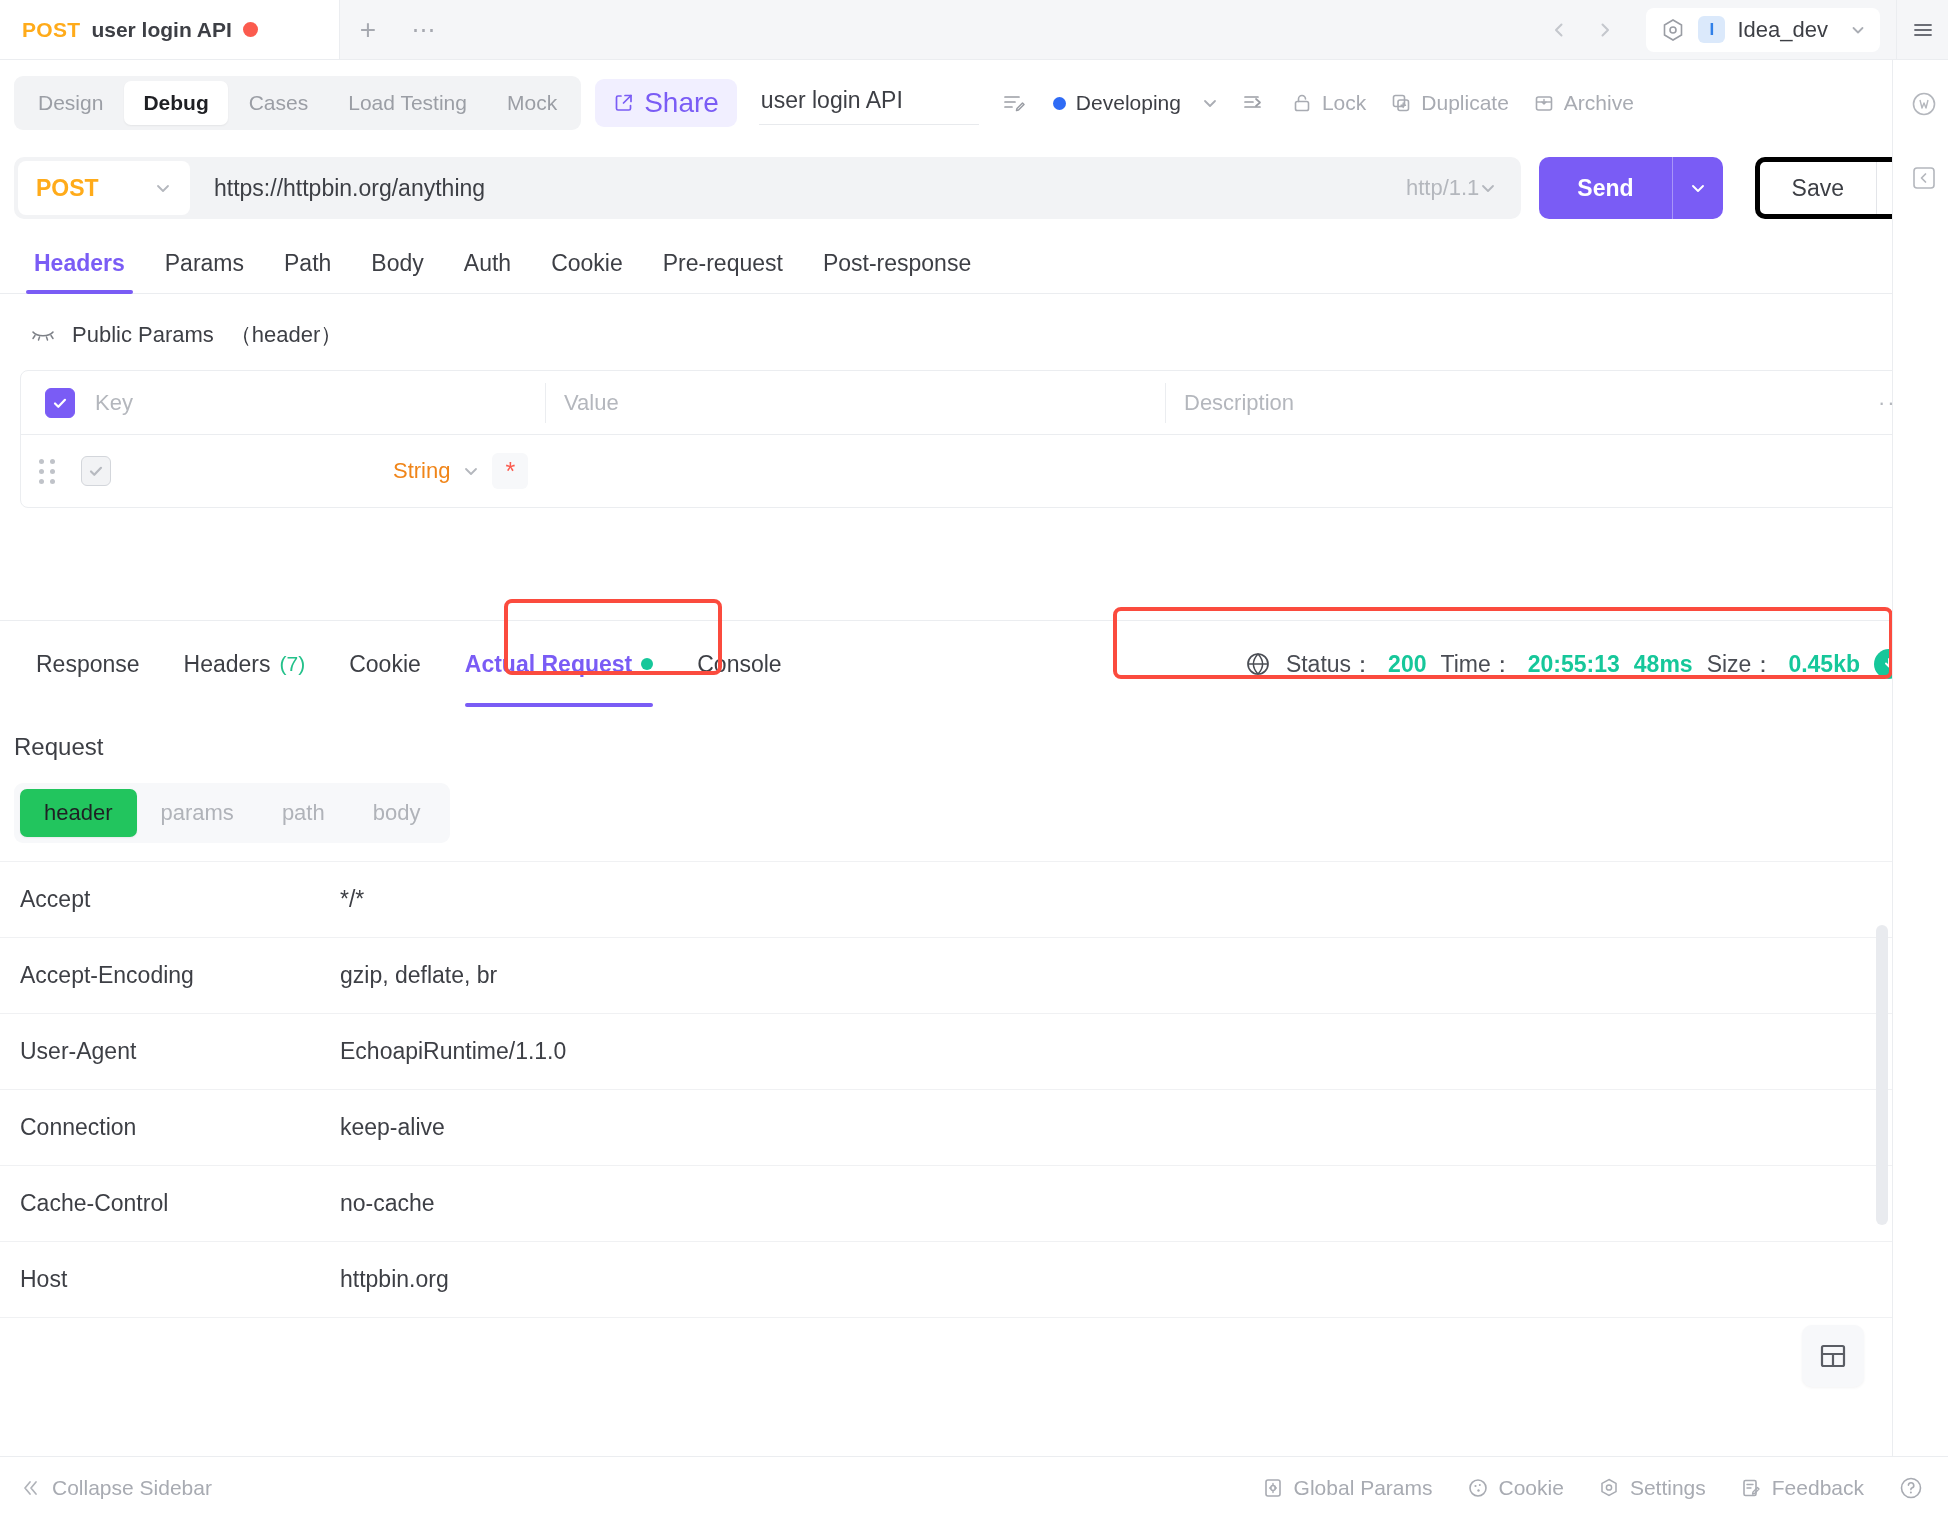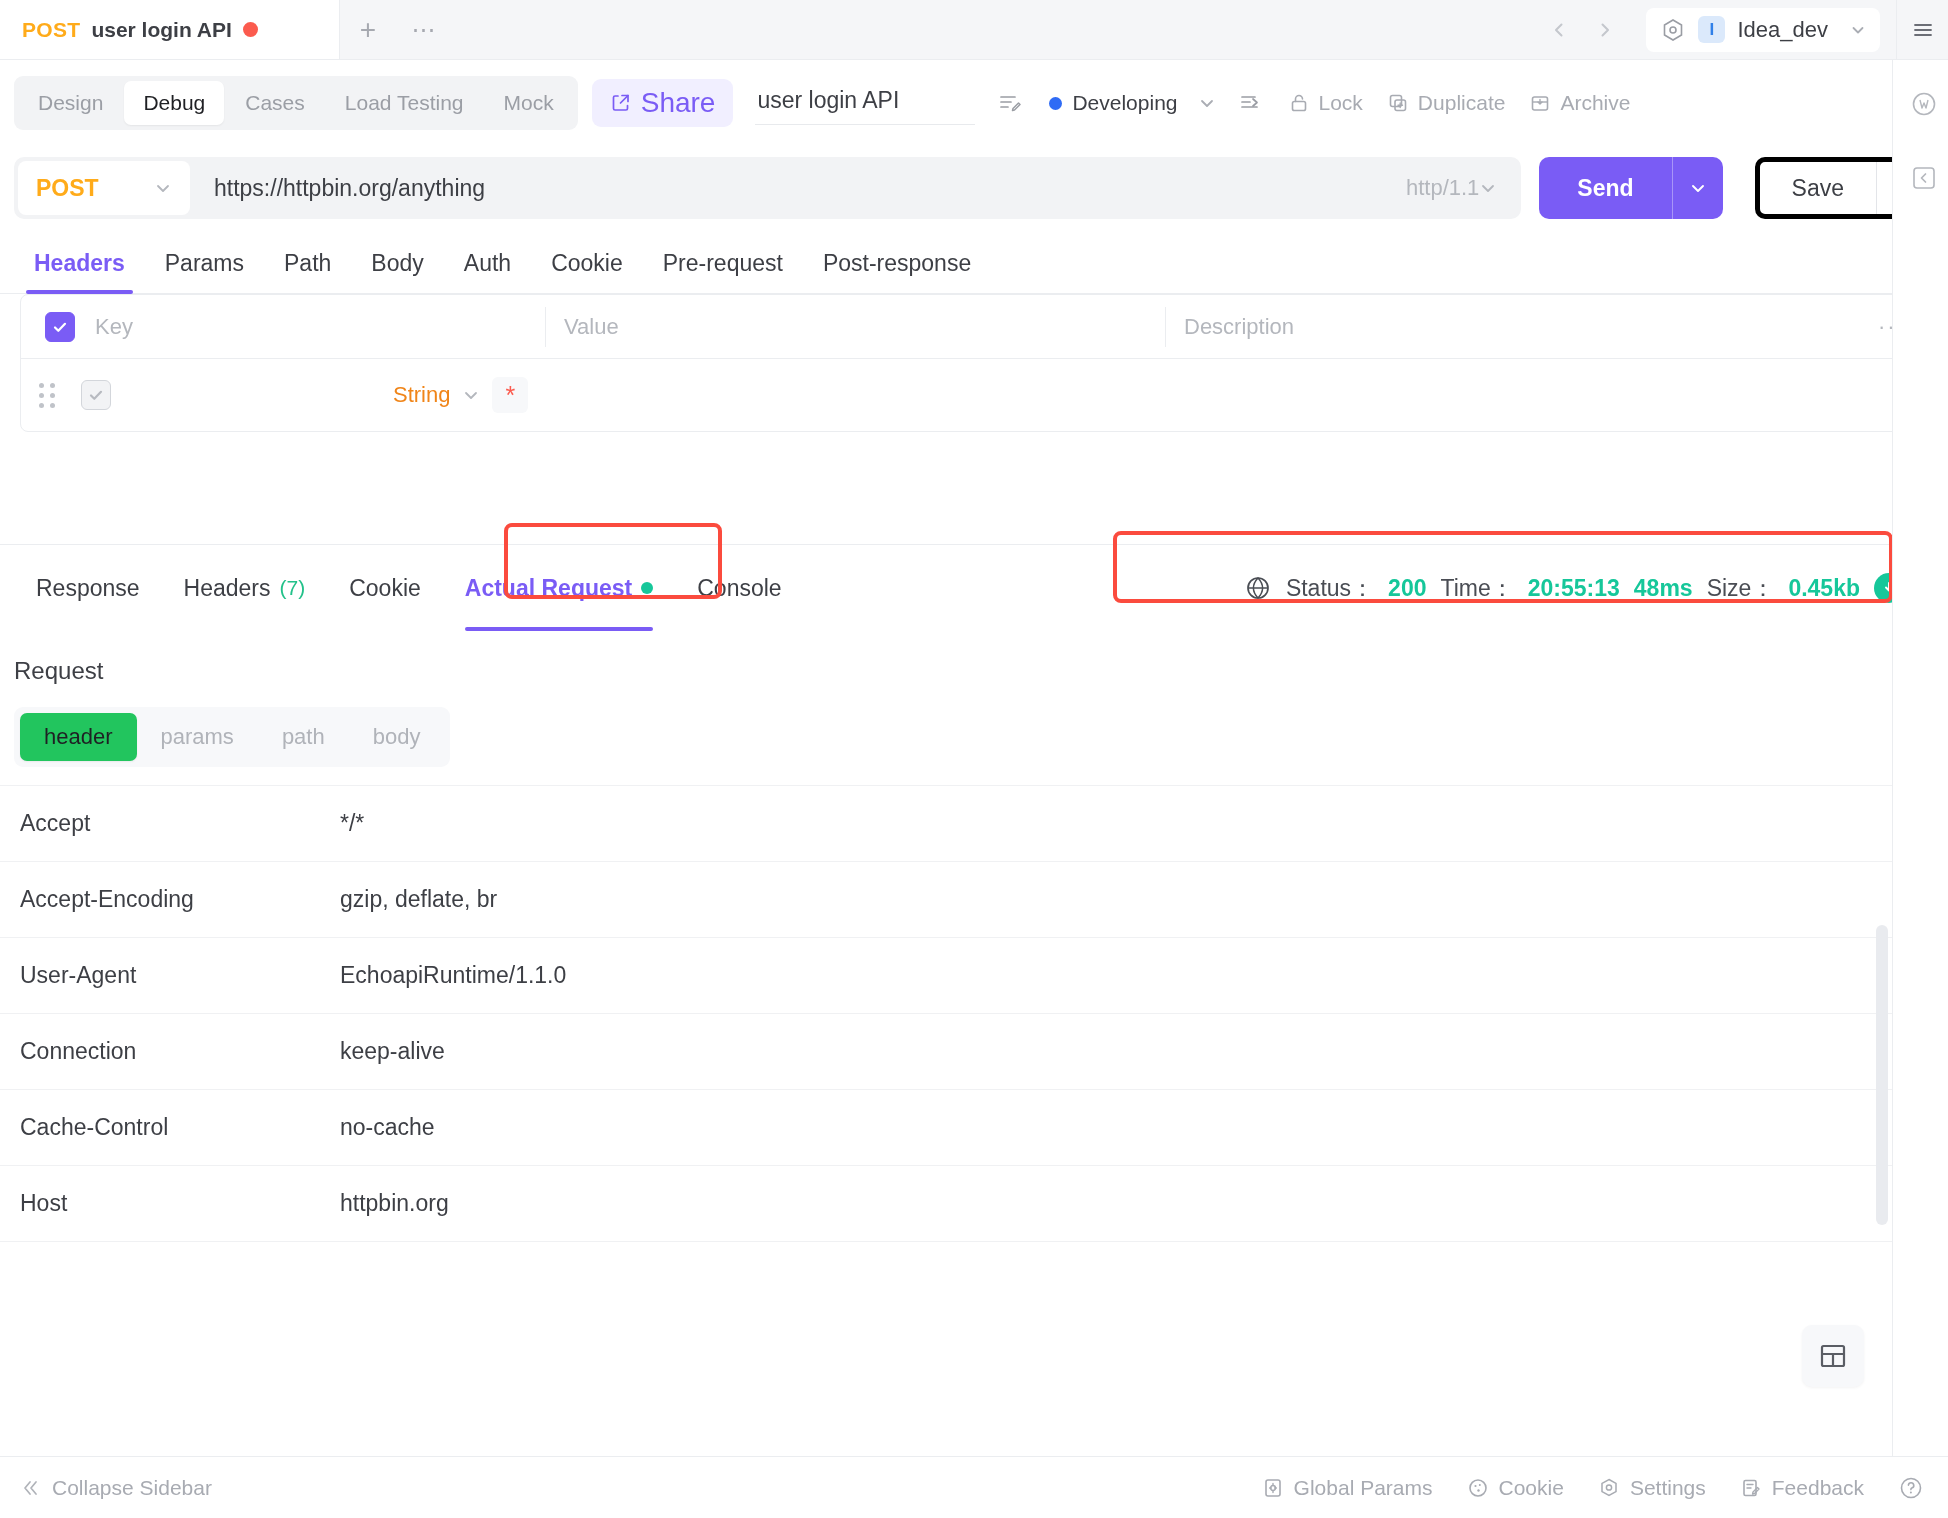--- a/index.html
+++ b/index.html
@@ -65,21 +65,21 @@
     position: relative;
   }
   .seg-group {
     display: flex; align-items: center; background: #f2f3f5;
     border-radius: 9px; padding: 5px; gap: 2px; height: 54px;
   }
   .seg-item {
     padding: 0 19px; height: 44px; display: flex; align-items: center;
     font-size: 21px; color: #9b9ea5; border-radius: 7px; white-space: nowrap;
   }
-  .seg-item.active { background: #fff; color: #1f2024; font-weight: 400; box-shadow: 0 1px 2px rgba(0,0,0,.06); text-align: right; }
+  .seg-item.active { background: #fff; color: #1f2024; font-weight: 700; box-shadow: 0 1px 2px rgba(0,0,0,.06); text-align: right; }
 
   .share-btn {
     display: flex; align-items: center; gap: 9px;
     background: #f1efff; color: #7a5cf5;
     border-radius: 9px; height: 48px; padding: 0 18px;
     font-size: 28px; margin-left: 14px;
   }
   .name-field {
     margin-left: 22px; font-size: 23px; color: #3d3f45;
     border-bottom: 1px solid #e8eaed; padding: 6px 4px 10px 2px; min-width: 220px;
@@ -365,20 +365,30 @@
     <div class="reqtab active">Headers</div>
     <div class="reqtab">Params</div>
     <div class="reqtab">Path</div>
     <div class="reqtab">Body</div>
     <div class="reqtab">Auth</div>
     <div class="reqtab">Cookie</div>
     <div class="reqtab">Pre-request</div>
     <div class="reqtab">Post-response</div>
   </div>
 
+  <div class="pubparams">
+    <span>
+      <svg width="26" height="18" viewBox="0 0 26 18">
+          <path d="M3 6c4 5 16 5 20 0" fill="none" stroke="#7d8087" stroke-width="1.6" stroke-linecap="round"></path>
+          <path d="M5 9.5 L3 12.5M21 9.5 L23 12.5M9.5 11 L8.5 14M16.5 11 L17.5 14" stroke="#7d8087" stroke-width="1.5" stroke-linecap="round"></path>
+        </svg>
+    </span>
+    <span>Public Params</span>
+    <span>（header）</span>
+  </div>
 
   <div class="ptable">
     <div class="ptable-head">
       <div class="cb checked">
         <svg width="18" height="18" viewBox="0 0 18 18">
             <path d="M4 9.5 L7.3 12.8 L14 5.8" fill="none" stroke="#fff" stroke-width="2.2" stroke-linecap="round" stroke-linejoin="round"></path>
           </svg>
       </div>
       <div class="col-key">Key</div>
       <div class="col-value">Value</div>

